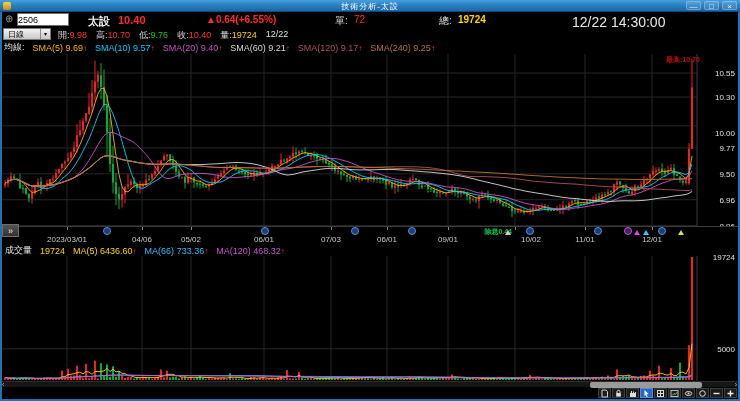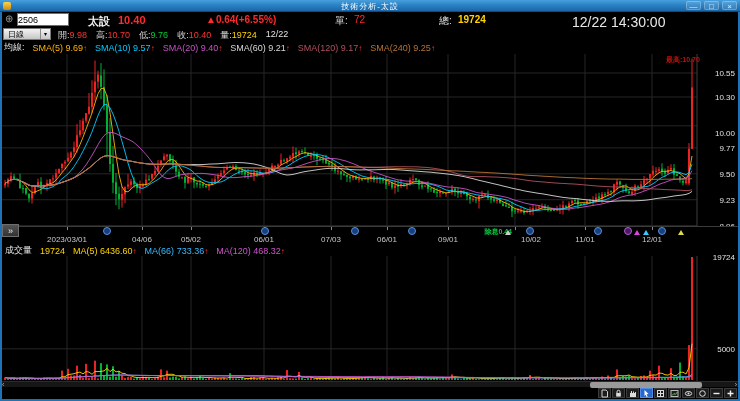--- a/index.html
+++ b/index.html
@@ -630,21 +630,21 @@
       <polyline points="5,129.6 8,127.4 11,125.7 14,125.4 17,125.5 20,126.9 23,128.1 26,129.5 29,131.2 32,131.9 35,132.0 38,131.6 41,131.8 44,131.8 47,131.6 50,131.2 53,130.8 56,130.2 59,129.4 62,128.4 65,127.4 68,126.3 71,125.1 74,123.8 77,122.1 80,120.3 83,118.3 86,116.2 89,114.0 92,111.5 95,108.8 98,106.1 101,103.8 104,102.3 107,101.6 110,101.8 113,102.6 116,103.6 119,104.6 122,105.5 125,106.2 128,106.8 131,107.2 134,107.8 137,108.4 140,108.9 143,109.3 146,109.7 149,110.0 152,110.2 155,110.3 158,110.3 161,110.3 164,110.1 167,110.0 170,109.9 173,109.9 176,110.1 179,110.3 182,110.5 185,110.5 188,110.5 191,110.5 194,110.5 197,110.6 200,110.6 203,110.5 206,110.4 209,110.1 212,110.0 215,109.9 218,109.8 221,109.5 224,109.3 227,109.0 230,108.8 233,108.6 236,108.5 239,108.6 242,108.7 245,108.9 248,109.2 251,109.6 254,110.0 257,110.7 260,111.4 263,112.3 266,113.2 269,114.3 272,115.5 275,116.9 278,118.4 281,119.6 284,120.5 287,121.0 290,120.8 293,120.4 296,119.7 299,118.9 302,118.2 305,117.6 308,117.1 311,116.7 314,116.2 317,115.8 320,115.3 323,114.9 326,114.6 329,114.4 332,114.3 335,114.3 338,114.3 341,114.6 344,114.9 347,115.2 350,115.5 353,115.7 356,115.8 359,115.9 362,115.9 365,115.8 368,115.9 371,115.8 374,115.8 377,115.7 380,115.6 383,115.5 386,115.5 389,115.4 392,115.5 395,115.6 398,115.8 401,116.0 404,116.2 407,116.5 410,116.7 413,116.9 416,117.1 419,117.3 422,117.6 425,117.8 428,118.0 431,118.2 434,118.6 437,118.9 440,119.2 443,119.5 446,119.9 449,120.2 452,120.6 455,121.1 458,121.5 461,122.1 464,122.6 467,123.3 470,124.0 473,124.7 476,125.5 479,126.3 482,127.0 485,127.7 488,128.4 491,129.1 494,129.8 497,130.5 500,131.2 503,132.0 506,132.7 509,133.4 512,134.2 515,134.9 518,135.5 521,136.1 524,136.8 527,137.4 530,137.9 533,138.4 536,138.9 539,139.4 542,139.8 545,140.3 548,140.8 551,141.4 554,141.9 557,142.4 560,142.9 563,143.4 566,143.7 569,144.1 572,144.3 575,144.5 578,144.8 581,145.2 584,145.5 587,145.8 590,146.1 593,146.5 596,146.8 599,147.0 602,147.1 605,147.3 608,147.3 611,147.4 614,147.2 617,147.0 620,146.9 623,146.8 626,146.8 629,146.8 632,146.9 635,146.8 638,146.7 641,146.5 644,146.3 647,146.0 650,145.6 653,145.1 656,144.6 659,144.2 662,143.8 665,143.5 668,143.0 671,142.5 674,142.0 677,141.6 680,141.3 683,140.9 686,140.4 689,139.4 692,137.4" fill="none" stroke="#d8d8d8" stroke-width="1" opacity="0.9"></polyline>
       <polyline points="5,129.6 8,127.4 11,125.7 14,125.4 17,125.5 20,126.9 23,128.1 26,129.5 29,131.2 32,131.9 35,132.0 38,131.6 41,131.8 44,131.8 47,131.6 50,131.2 53,130.8 56,130.2 59,129.4 62,128.4 65,127.4 68,126.3 71,125.1 74,123.8 77,122.1 80,120.3 83,118.3 86,116.2 89,114.0 92,111.5 95,108.8 98,106.1 101,103.8 104,102.3 107,101.6 110,101.8 113,102.6 116,103.6 119,104.6 122,105.5 125,106.2 128,106.8 131,107.2 134,107.8 137,108.4 140,108.9 143,109.3 146,109.7 149,110.0 152,110.2 155,110.3 158,110.3 161,110.3 164,110.1 167,110.0 170,109.9 173,109.9 176,110.1 179,110.3 182,110.5 185,110.8 188,111.0 191,111.2 194,111.5 197,111.8 200,112.0 203,112.3 206,112.6 209,112.9 212,113.1 215,113.3 218,113.4 221,113.5 224,113.5 227,113.5 230,113.5 233,113.5 236,113.5 239,113.6 242,113.6 245,113.7 248,113.8 251,113.9 254,113.9 257,114.0 260,114.1 263,114.1 266,114.2 269,114.2 272,114.2 275,114.1 278,114.1 281,114.0 284,113.9 287,113.8 290,113.7 293,113.6 296,113.4 299,113.3 302,113.1 305,113.0 308,112.9 311,112.8 314,112.7 317,112.6 320,112.5 323,112.5 326,112.4 329,112.4 332,112.4 335,112.4 338,112.5 341,112.6 344,112.6 347,112.7 350,112.8 353,112.9 356,113.0 359,113.1 362,113.2 365,113.2 368,113.2 371,113.2 374,113.2 377,113.2 380,113.1 383,113.0 386,112.9 389,112.8 392,112.8 395,112.7 398,112.8 401,112.8 404,112.7 407,112.8 410,112.8 413,112.8 416,112.8 419,113.0 422,113.2 425,113.3 428,113.6 431,113.9 434,114.3 437,114.8 440,115.3 443,115.9 446,116.6 449,117.3 452,118.1 455,119.0 458,120.0 461,120.8 464,121.6 467,122.1 470,122.4 473,122.6 476,122.6 479,122.6 482,122.6 485,122.6 488,122.8 491,122.9 494,123.0 497,123.1 500,123.3 503,123.5 506,123.7 509,123.9 512,124.2 515,124.6 518,124.9 521,125.4 524,125.8 527,126.3 530,126.7 533,127.1 536,127.4 539,127.6 542,127.9 545,128.1 548,128.4 551,128.6 554,128.9 557,129.1 560,129.3 563,129.4 566,129.6 569,129.8 572,129.9 575,130.1 578,130.3 581,130.6 584,130.9 587,131.1 590,131.4 593,131.7 596,131.9 599,132.2 602,132.3 605,132.5 608,132.7 611,132.8 614,132.9 617,133.0 620,133.0 623,133.2 626,133.3 629,133.5 632,133.7 635,133.9 638,134.1 641,134.3 644,134.5 647,134.6 650,134.8 653,134.9 656,135.1 659,135.2 662,135.4 665,135.6 668,135.7 671,135.8 674,135.9 677,136.1 680,136.2 683,136.4 686,136.6 689,136.4 692,135.8" fill="none" stroke="#b05060" stroke-width="1" opacity="0.9"></polyline>
       <polyline points="5,129.6 8,127.4 11,125.7 14,125.4 17,125.5 20,126.9 23,128.1 26,129.5 29,131.2 32,131.9 35,132.0 38,131.6 41,131.8 44,131.8 47,131.6 50,131.2 53,130.8 56,130.2 59,129.4 62,128.4 65,127.4 68,126.3 71,125.1 74,123.8 77,122.1 80,120.3 83,118.3 86,116.2 89,114.0 92,111.5 95,108.8 98,106.1 101,103.8 104,102.3 107,101.6 110,101.8 113,102.6 116,103.6 119,104.6 122,105.5 125,106.2 128,106.8 131,107.2 134,107.8 137,108.4 140,108.9 143,109.3 146,109.7 149,110.0 152,110.2 155,110.3 158,110.3 161,110.3 164,110.1 167,110.0 170,109.9 173,109.9 176,110.1 179,110.3 182,110.5 185,110.8 188,111.0 191,111.2 194,111.5 197,111.8 200,112.0 203,112.3 206,112.6 209,112.9 212,113.1 215,113.3 218,113.4 221,113.5 224,113.5 227,113.5 230,113.5 233,113.5 236,113.5 239,113.6 242,113.6 245,113.7 248,113.8 251,113.9 254,113.9 257,114.0 260,114.1 263,114.1 266,114.2 269,114.2 272,114.2 275,114.1 278,114.1 281,114.0 284,113.9 287,113.8 290,113.7 293,113.6 296,113.4 299,113.3 302,113.1 305,113.0 308,112.9 311,112.8 314,112.7 317,112.6 320,112.5 323,112.5 326,112.4 329,112.4 332,112.4 335,112.4 338,112.5 341,112.6 344,112.6 347,112.7 350,112.8 353,112.9 356,113.0 359,113.1 362,113.2 365,113.3 368,113.4 371,113.5 374,113.6 377,113.6 380,113.7 383,113.8 386,114.0 389,114.1 392,114.2 395,114.4 398,114.5 401,114.6 404,114.7 407,114.8 410,114.9 413,115.0 416,115.1 419,115.2 422,115.3 425,115.4 428,115.6 431,115.7 434,115.9 437,116.0 440,116.2 443,116.3 446,116.5 449,116.6 452,116.8 455,116.9 458,117.0 461,117.2 464,117.3 467,117.5 470,117.7 473,117.8 476,118.0 479,118.2 482,118.3 485,118.4 488,118.6 491,118.8 494,118.9 497,119.1 500,119.3 503,119.5 506,119.7 509,119.9 512,120.1 515,120.3 518,120.5 521,120.7 524,121.0 527,121.2 530,121.4 533,121.6 536,121.7 539,121.9 542,122.1 545,122.3 548,122.4 551,122.6 554,122.8 557,123.0 560,123.2 563,123.3 566,123.5 569,123.6 572,123.7 575,123.8 578,124.0 581,124.1 584,124.3 587,124.4 590,124.5 593,124.6 596,124.7 599,124.8 602,124.9 605,124.9 608,125.0 611,125.1 614,125.1 617,125.1 620,125.1 623,125.2 626,125.2 629,125.3 632,125.4 635,125.4 638,125.4 641,125.4 644,125.4 647,125.4 650,125.4 653,125.4 656,125.3 659,125.3 662,125.3 665,125.2 668,125.2 671,125.1 674,125.1 677,125.1 680,125.1 683,125.1 686,125.1 689,125.0 692,124.6" fill="none" stroke="#b87333" stroke-width="1" opacity="0.9"></polyline>
     </svg>
   <div id="price-ticks">
       <span class="ticklab" style="top: 69px;">10.55</span>
       <span class="ticklab" style="top: 93px;">10.30</span>
       <span class="ticklab" style="top: 129px;">10.00</span>
       <span class="ticklab" style="top: 143.88px;">9.77</span>
       <span class="ticklab" style="top: 169.8px;">9.50</span>
-      <span class="ticklab" style="top: 195.72px;">9.23</span>
+      <span class="ticklab" style="top: 195.72px;">6.96</span>
       <span class="ticklab" style="top: 221.64px;">8.96</span>
     </div>
   <div id="peak-label" style="color: rgb(187, 17, 17);">最高:10.70</div>
 
   <div id="xaxis">
     <div class="expand">»</div>
     <div id="event-label" style="color: rgb(0, 204, 68); left: 512px;">除息0.44</div>
   <div class="tickmark" style="left: 67px;"></div>
       <span class="datelab" style="left: 67px;">2023/03/01</span>
       <div class="tickmark" style="left: 142px;"></div>

